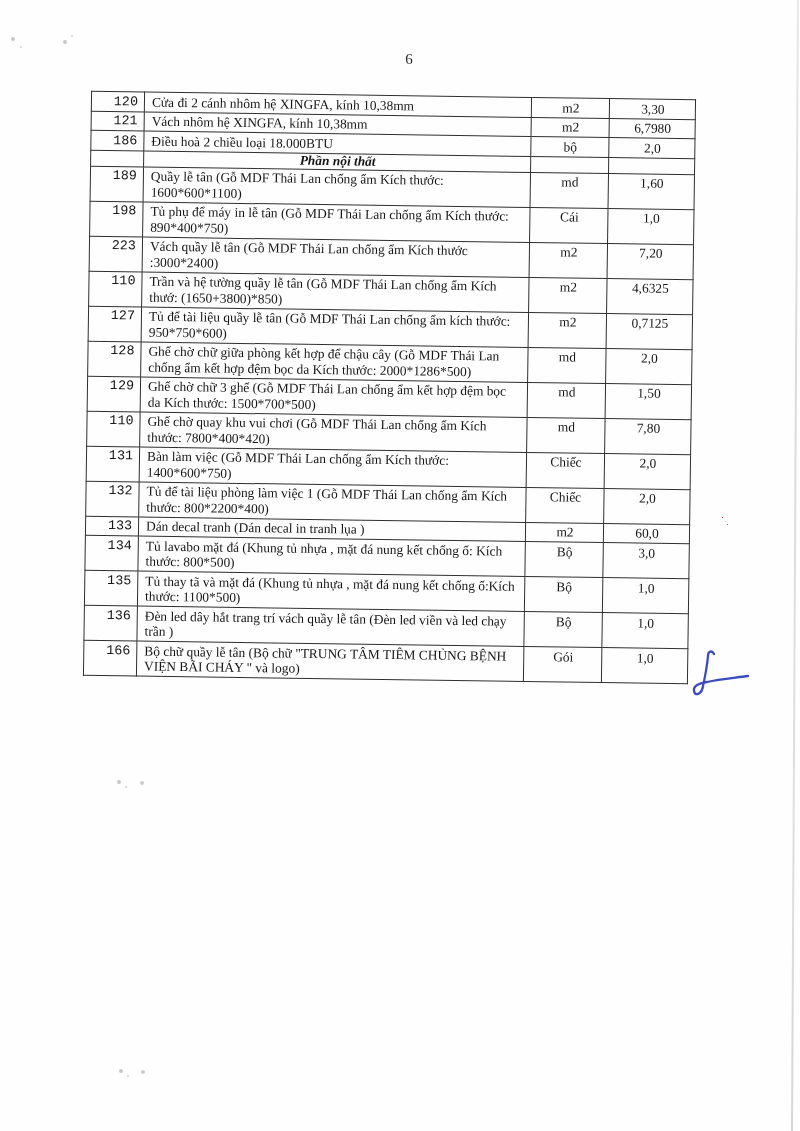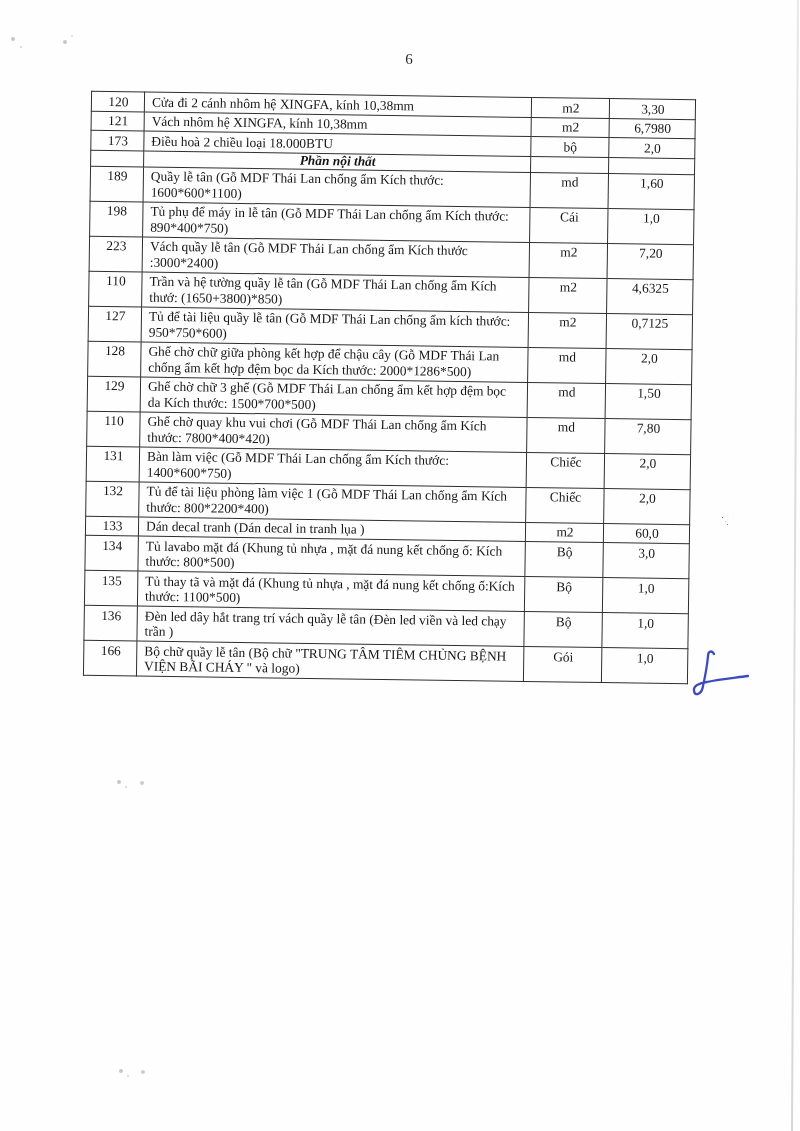--- a/index.html
+++ b/index.html
@@ -18,21 +18,21 @@
     transform:rotate(0.8deg);transform-origin:center center;
   }
   table.boq{
     border-collapse:collapse;width:604px;table-layout:fixed;
     font-size:13.4px;line-height:15.5px;color:#161616;
   }
   table.boq td{
     border:1.4px solid #2f2f2f;padding:1.5px 6px 1.5px 7px;
     vertical-align:top;overflow:hidden;
   }
-  td.c-no{text-align:center;padding-left:2px;padding-right:2px;}
+  td.c-no{text-align:right;padding-left:2px;padding-right:2px;font-family:Liberation Mono, monospace;}
   td.c-desc{text-align:left;}
   td.c-unit{text-align:center;padding-left:2px;padding-right:2px;}
   td.c-qty{text-align:center;padding-left:2px;padding-right:2px;}
   tr.section-row td{padding-top:0;padding-bottom:1px;}
   .section-label{font-weight:bold;font-style:italic;text-align:center;line-height:14px;}
   
   .stamp{position:absolute;left:660px;top:430px;opacity:.88;}
   .stamp text{fill:#e8333e;font-family:"Liberation Sans","DejaVu Sans",sans-serif;font-weight:bold;}
   .ring-text{font-size:12.5px;letter-spacing:2.5px;word-spacing:10px;}
   
@@ -75,21 +75,21 @@
             <td class="c-unit">m2</td>
             <td class="c-qty">3,30</td>
           </tr>
           <tr>
             <td class="c-no">121</td>
             <td class="c-desc">Vách nhôm hệ XINGFA, kính 10,38mm</td>
             <td class="c-unit">m2</td>
             <td class="c-qty">6,7980</td>
           </tr>
           <tr>
-            <td class="c-no">173</td>
+            <td class="c-no">186</td>
             <td class="c-desc">Điều hoà 2 chiều loại 18.000BTU</td>
             <td class="c-unit">bộ</td>
             <td class="c-qty">2,0</td>
           </tr>
           <tr class="section-row">
             <td class="c-no"></td>
             <td class="c-desc">
               <div class="section-label">Phần nội thất</div>
             </td>
             <td class="c-unit"></td>

